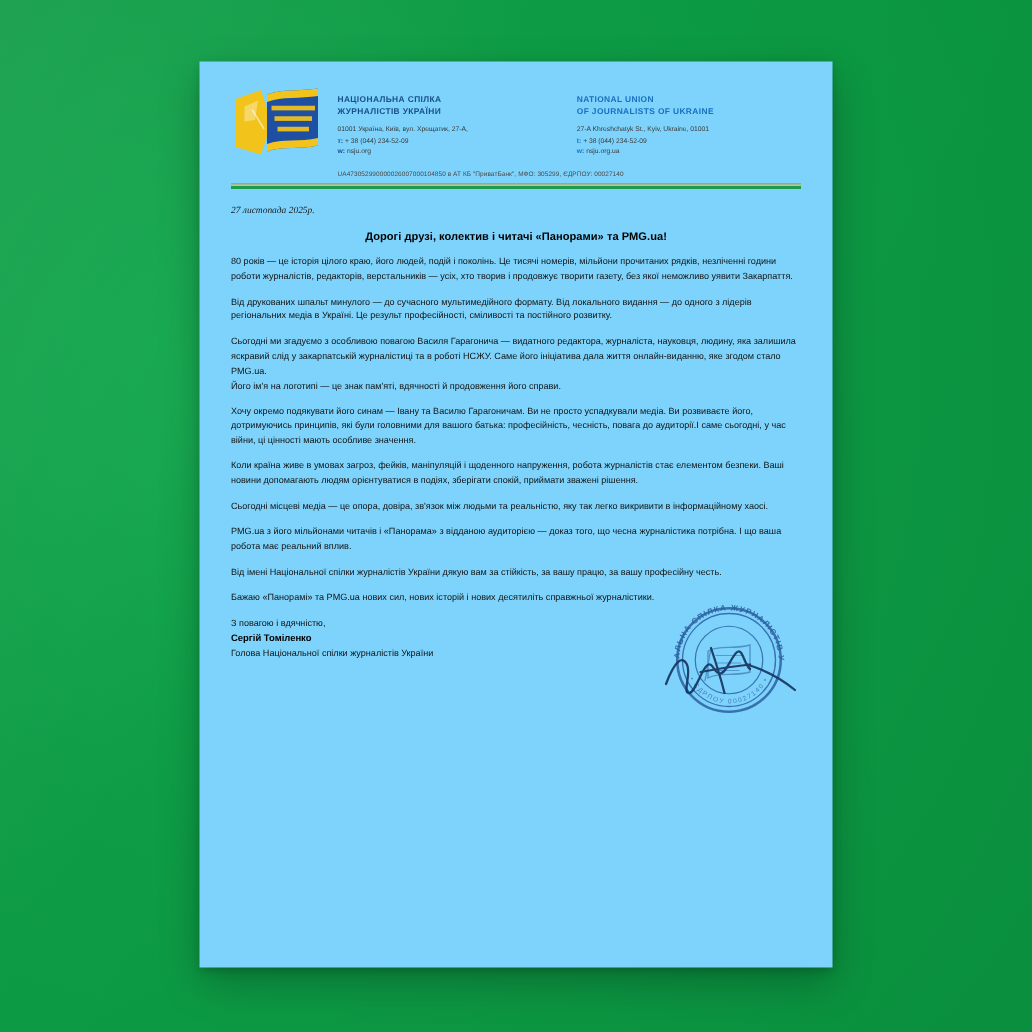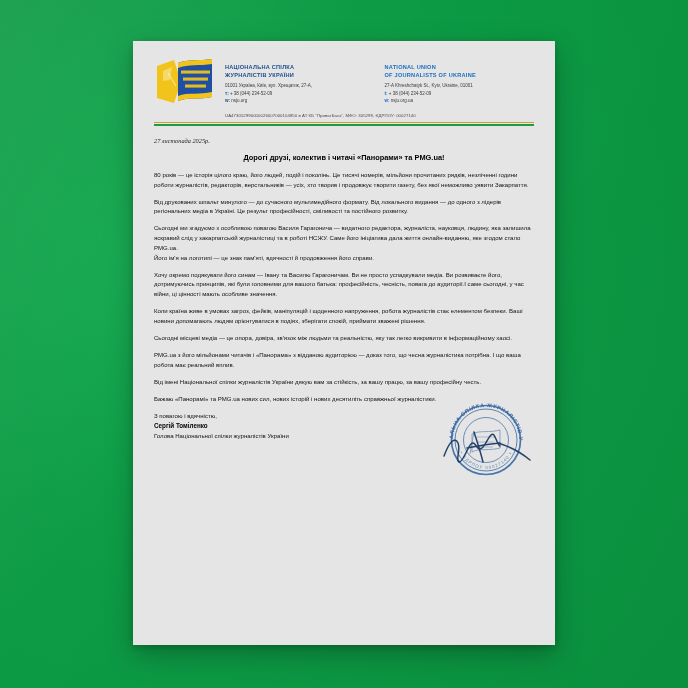--- a/index.html
+++ b/index.html
@@ -15,21 +15,21 @@
     position:absolute; inset:0;
     background:linear-gradient(118deg, rgba(255,255,255,0.07) 0%, rgba(255,255,255,0) 36%, rgba(0,0,0,0.05) 100%);
     pointer-events:none;
   }
 
   
   .page {
     position:absolute;
     left:133px; top:41px;
     width:422px; height:604px;
-    background:#e5e5e5;
+    background:#7dd3fc;
     box-shadow: 0 10px 26px rgba(0,0,0,0.26), 0 2px 6px rgba(0,0,0,0.18);
     padding:14px 21px 10px 21px;
   }
 
   
   .letterhead { display:flex; align-items:flex-start; gap:9px; }
   .logo-wrap { width:62px; flex:0 0 62px; padding-top:2px; }
   .logo-wrap svg { display:block; }
 
   .lh-cols { display:flex; flex:1; gap:10px; padding-top:9px; }

